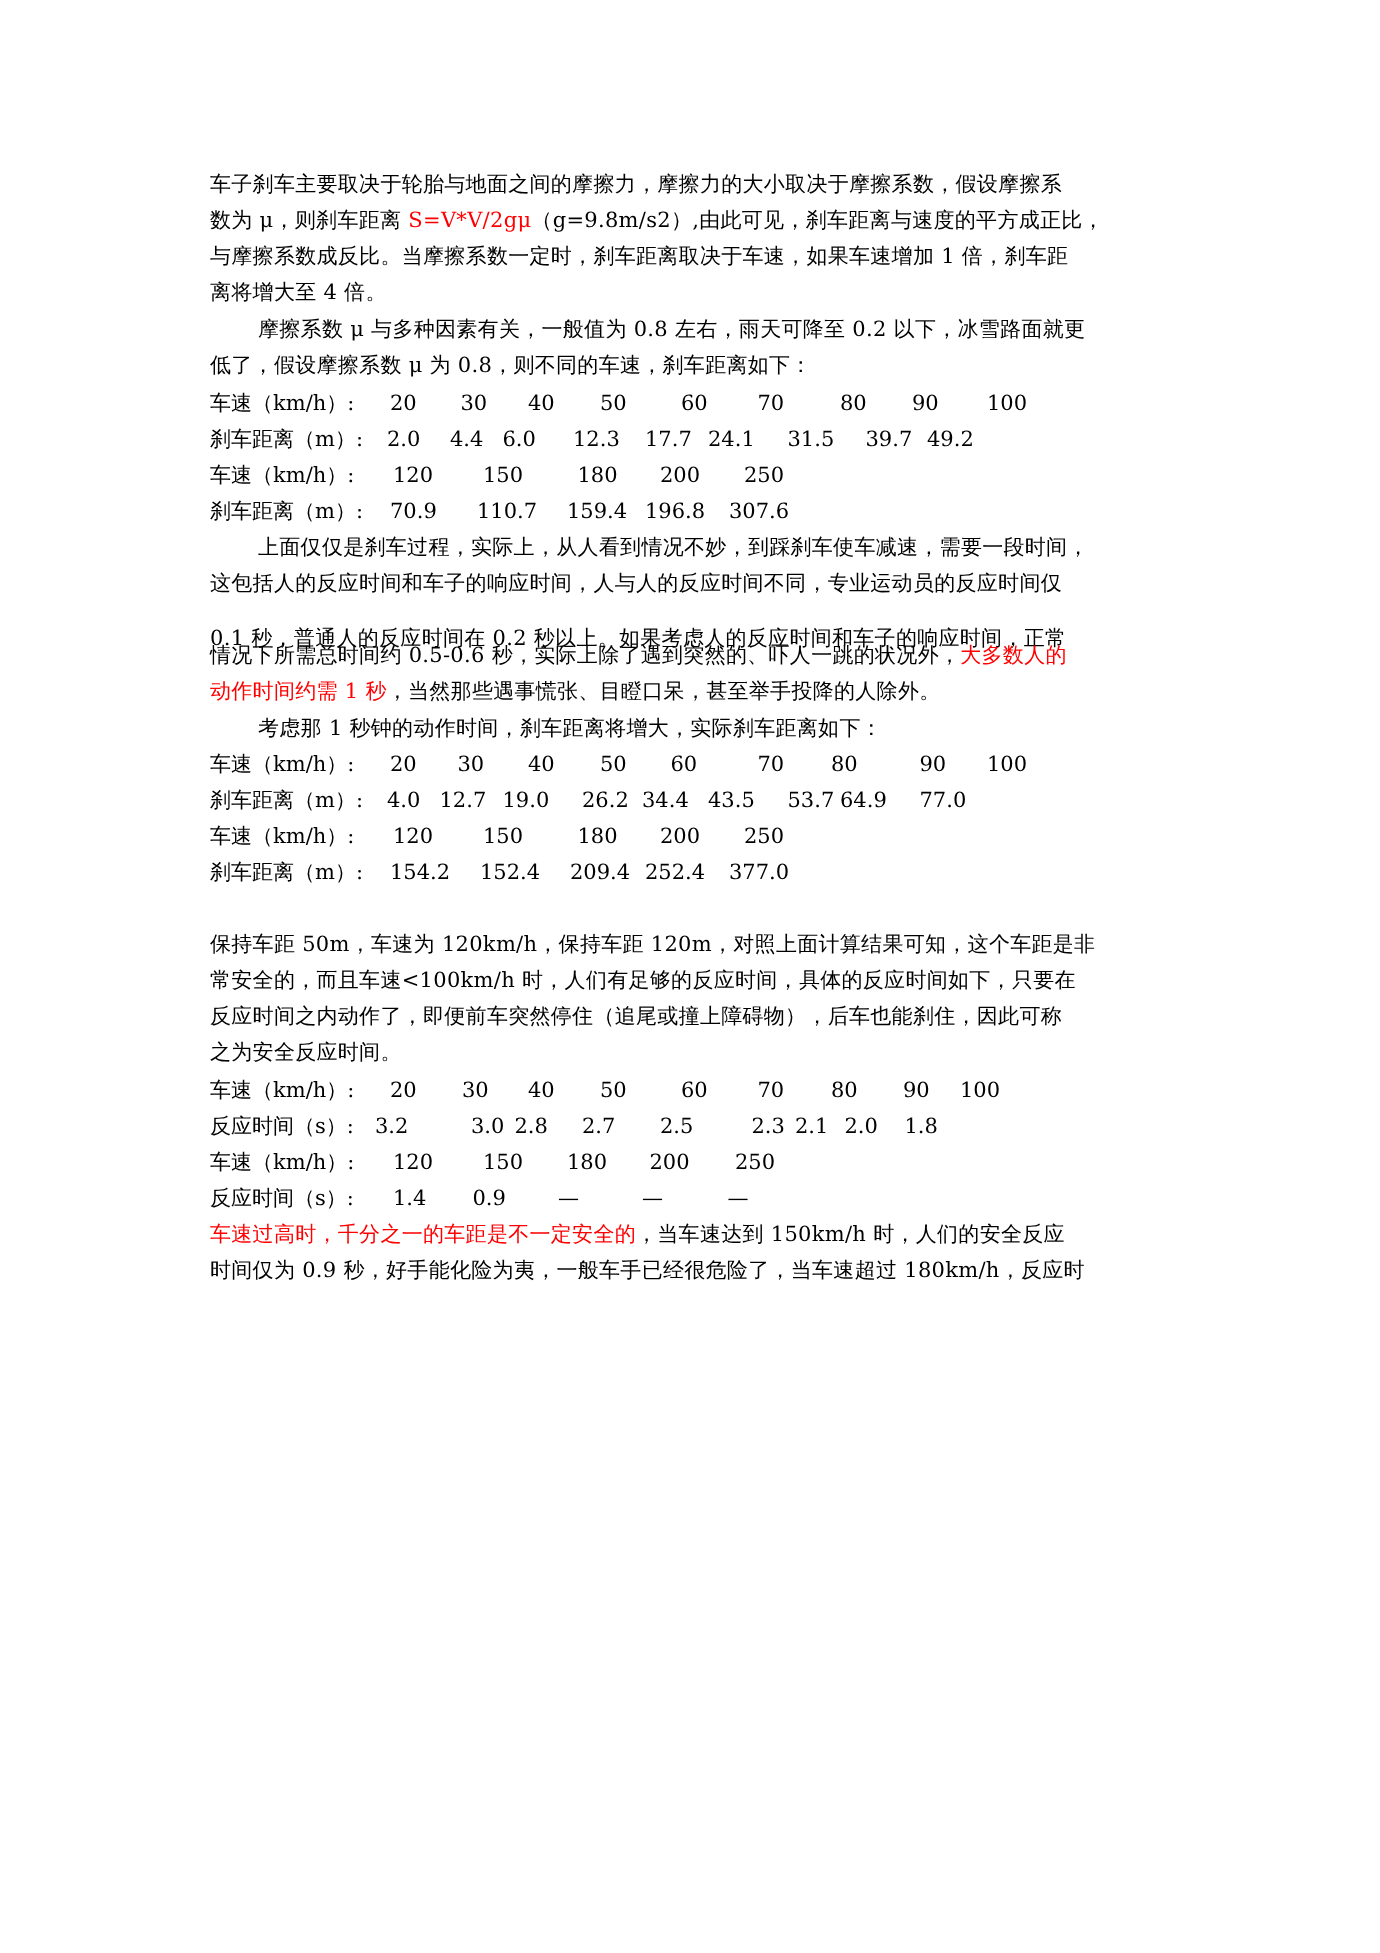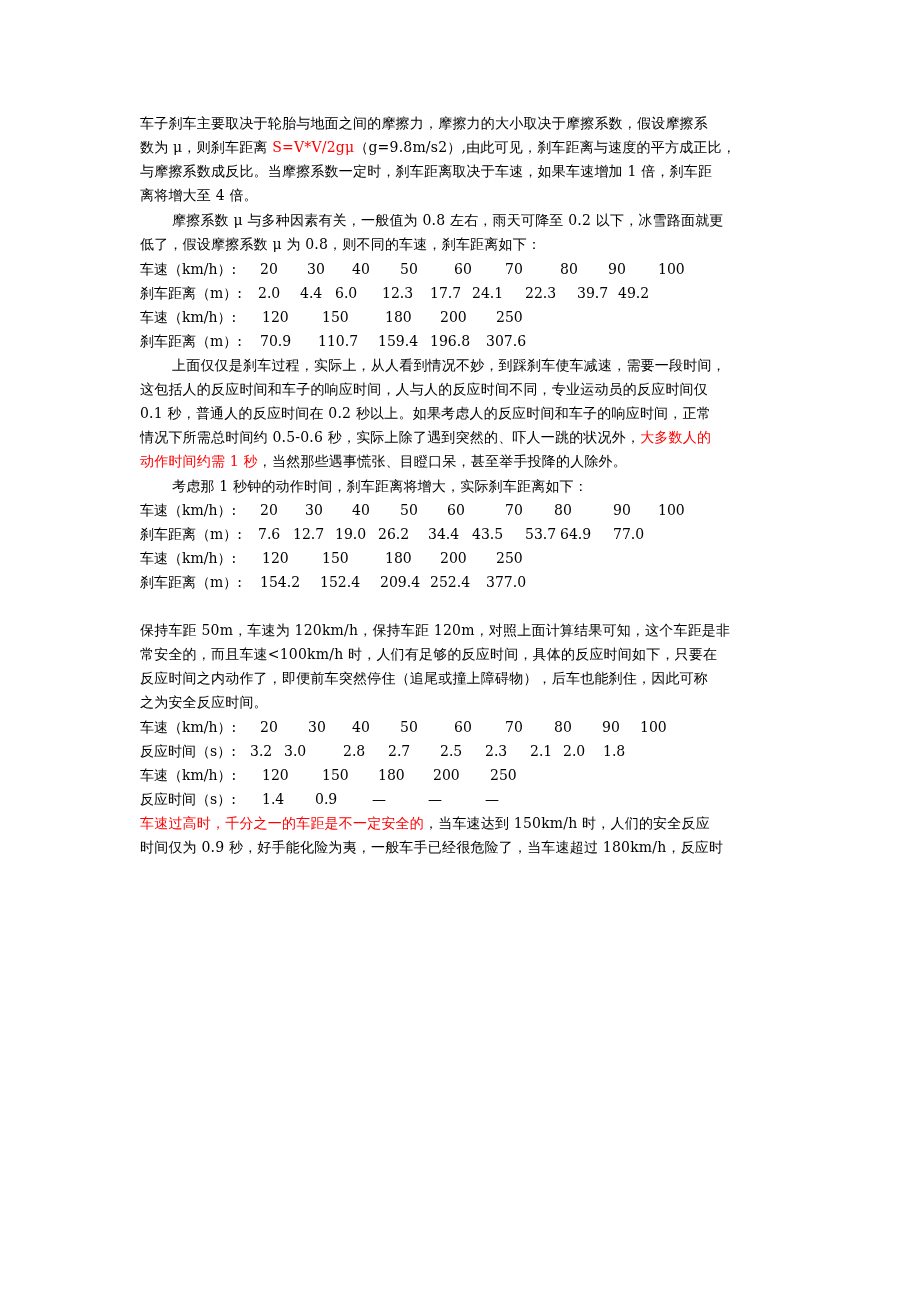--- a/index.html
+++ b/index.html
@@ -77,21 +77,21 @@
     <span class="cell" style="left:518px">100</span>
   </div>
   <div class="row" style="top:281px">
     <span class="label">刹车距离（m）:</span>
     <span class="cell" style="left:118px">2.0</span>
     <span class="cell" style="left:160px">4.4</span>
     <span class="cell" style="left:195px">6.0</span>
     <span class="cell" style="left:242px">12.3</span>
     <span class="cell" style="left:290px">17.7</span>
     <span class="cell" style="left:332px">24.1</span>
-    <span class="cell" style="left:385px">22.3</span>
+    <span class="cell" style="left:385px">31.5</span>
     <span class="cell" style="left:437px">39.7</span>
     <span class="cell" style="left:478px">49.2</span>
   </div>
   <div class="row" style="top:305px">
     <span class="label">车速（km/h）:</span>
     <span class="cell" style="left:122px">120</span>
     <span class="cell" style="left:182px">150</span>
     <span class="cell" style="left:245px">180</span>
     <span class="cell" style="left:300px">200</span>
     <span class="cell" style="left:356px">250</span>
@@ -100,44 +100,44 @@
     <span class="label">刹车距离（m）:</span>
     <span class="cell" style="left:120px">70.9</span>
     <span class="cell" style="left:178px">110.7</span>
     <span class="cell" style="left:238px">159.4</span>
     <span class="cell" style="left:290px">196.8</span>
     <span class="cell" style="left:346px">307.6</span>
   </div>
 
   <div class="line" style="top:377px">这包括人的反应时间和车子的响应时间，人与人的反应时间不同，专业运动员的反应时间仅</div>
   <div class="line indent" style="top:353px">上面仅仅是刹车过程，实际上，从人看到情况不妙，到踩刹车使车减速，需要一段时间，</div>
-  <div class="line" style="top:401px">0.1 秒，普通人的反应时间在 0.2 秒以上。如果考虑人的反应时间和车子的响应时间，正常</div>
+  <div class="line" style="top:414px">0.1 秒，普通人的反应时间在 0.2 秒以上。如果考虑人的反应时间和车子的响应时间，正常</div>
   <div class="line" style="top:425px"><span>情况下所需总时间约 0.5-0.6 秒，实际上除了遇到突然的、吓人一跳的状况外，</span><span class="red">大多数人的</span></div>
   <div class="line" style="top:449px"><span class="red">动作时间约需 1 秒</span><span>，当然那些遇事慌张、目瞪口呆，甚至举手投降的人除外。</span></div>
 
   <div class="line indent" style="top:474px">考虑那 1 秒钟的动作时间，刹车距离将增大，实际刹车距离如下：</div>
 
   <div class="row" style="top:498px">
     <span class="label">车速（km/h）:</span>
     <span class="cell" style="left:120px">20</span>
     <span class="cell" style="left:165px">30</span>
     <span class="cell" style="left:212px">40</span>
     <span class="cell" style="left:260px">50</span>
     <span class="cell" style="left:307px">60</span>
     <span class="cell" style="left:365px">70</span>
     <span class="cell" style="left:414px">80</span>
     <span class="cell" style="left:473px">90</span>
     <span class="cell" style="left:518px">100</span>
   </div>
   <div class="row" style="top:522px">
     <span class="label">刹车距离（m）:</span>
-    <span class="cell" style="left:118px">7.6</span>
+    <span class="cell" style="left:118px">4.0</span>
     <span class="cell" style="left:153px">12.7</span>
     <span class="cell" style="left:195px">19.0</span>
-    <span class="cell" style="left:238px">26.2</span>
+    <span class="cell" style="left:248px">26.2</span>
     <span class="cell" style="left:288px">34.4</span>
     <span class="cell" style="left:332px">43.5</span>
     <span class="cell" style="left:385px">53.7</span>
     <span class="cell" style="left:420px">64.9</span>
     <span class="cell" style="left:473px">77.0</span>
   </div>
   <div class="row" style="top:546px">
     <span class="label">车速（km/h）:</span>
     <span class="cell" style="left:122px">120</span>
     <span class="cell" style="left:182px">150</span>
@@ -167,25 +167,25 @@
     <span class="cell" style="left:260px">50</span>
     <span class="cell" style="left:314px">60</span>
     <span class="cell" style="left:365px">70</span>
     <span class="cell" style="left:414px">80</span>
     <span class="cell" style="left:462px">90</span>
     <span class="cell" style="left:500px">100</span>
   </div>
   <div class="row" style="top:739px">
     <span class="label">反应时间（s）:</span>
     <span class="cell" style="left:110px">3.2</span>
-    <span class="cell" style="left:144px">3.0</span>
+    <span class="cell" style="left:174px">3.0</span>
     <span class="cell" style="left:203px">2.8</span>
     <span class="cell" style="left:248px">2.7</span>
     <span class="cell" style="left:300px">2.5</span>
-    <span class="cell" style="left:345px">2.3</span>
+    <span class="cell" style="left:361px">2.3</span>
     <span class="cell" style="left:390px">2.1</span>
     <span class="cell" style="left:423px">2.0</span>
     <span class="cell" style="left:463px">1.8</span>
   </div>
   <div class="row" style="top:763px">
     <span class="label">车速（km/h）:</span>
     <span class="cell" style="left:122px">120</span>
     <span class="cell" style="left:182px">150</span>
     <span class="cell" style="left:238px">180</span>
     <span class="cell" style="left:293px">200</span>

